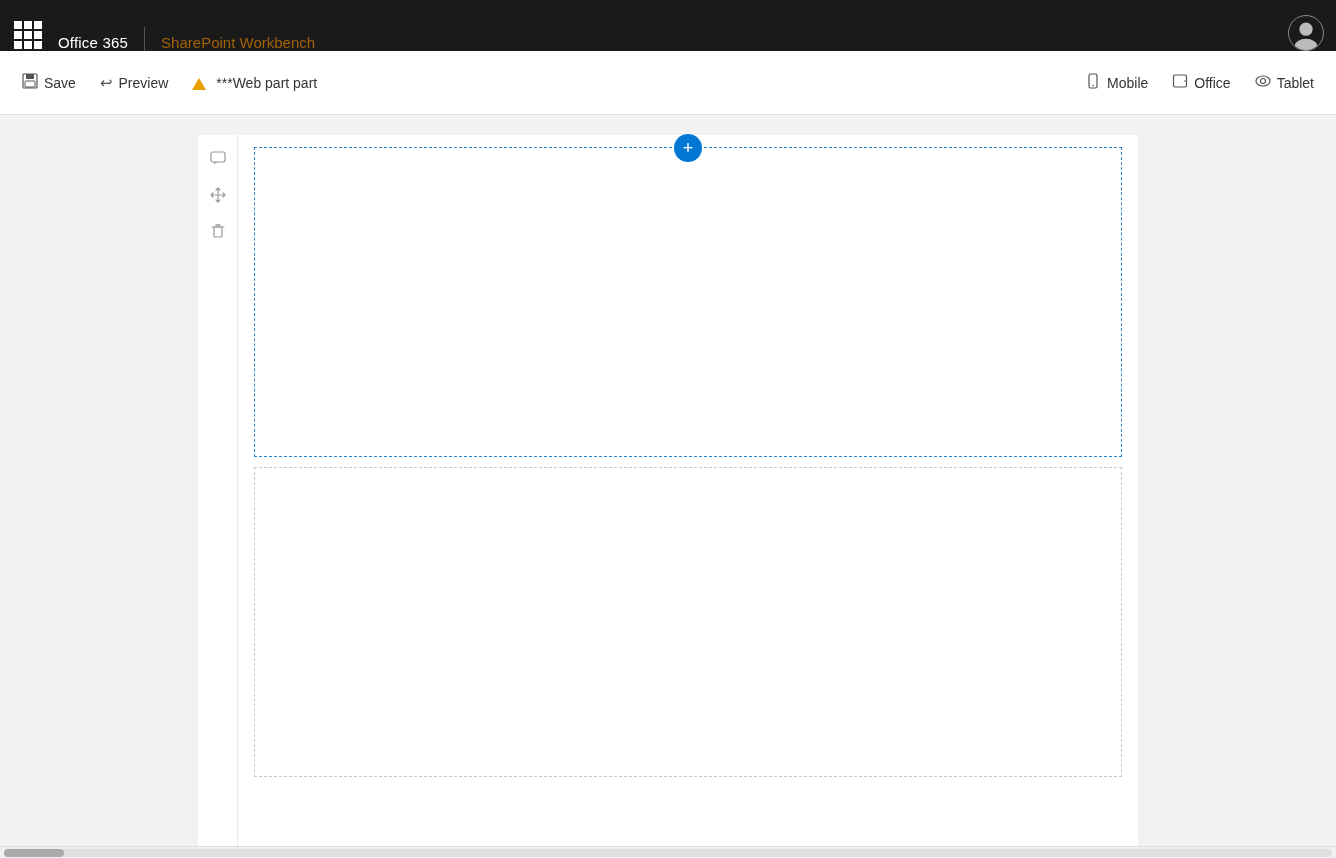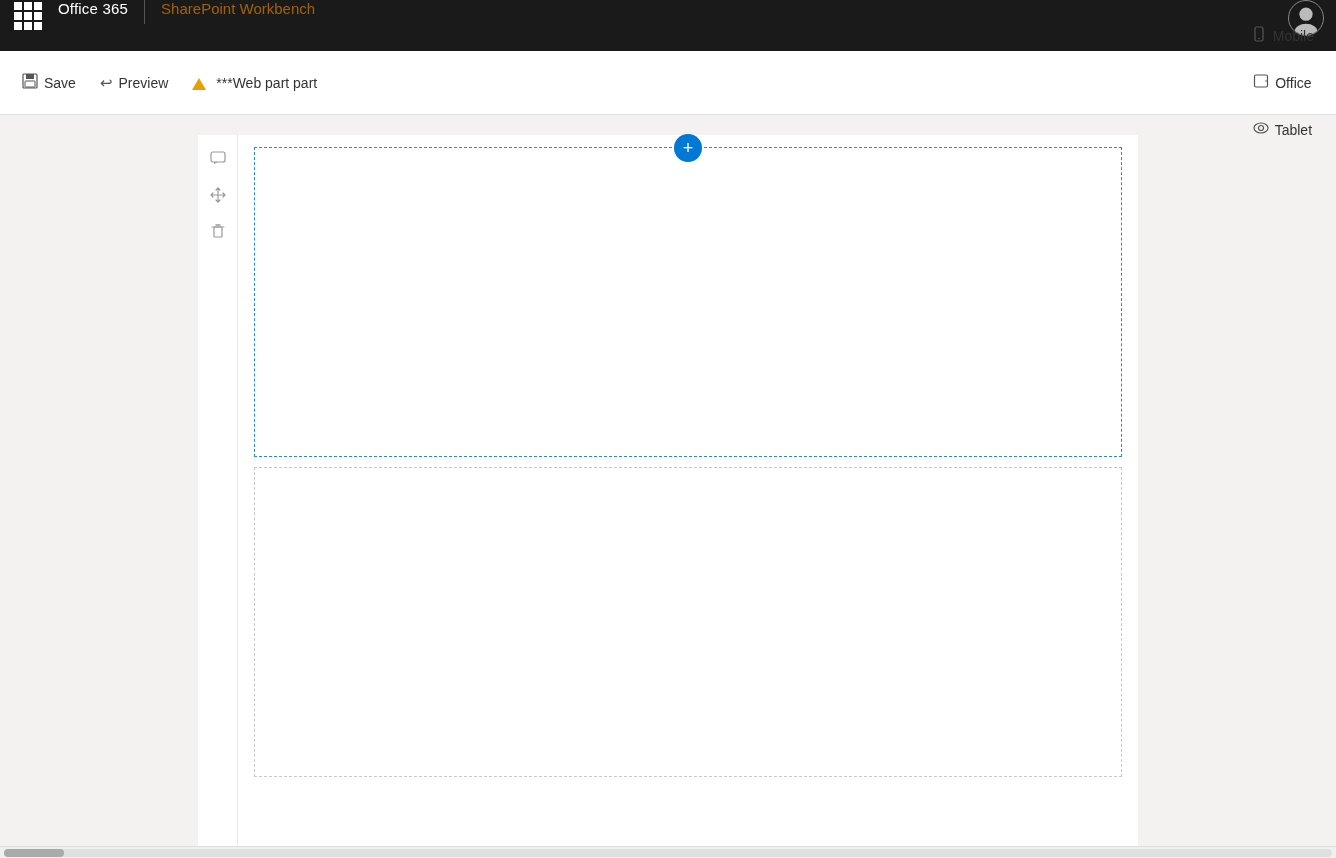--- a/index.html
+++ b/index.html
@@ -1,21 +1,21 @@
 <!DOCTYPE html>
 <html><head>
   <meta charset="utf-8">
   <style>
     * { margin: 0; padding: 0; box-sizing: border-box; }
     body { font-family: 'Segoe UI', sans-serif; background: #f3f2f1; width: 1336px; height: 858px; overflow: hidden; }
 
     
     .top-bar {
       display: flex;
-      align-items: flex-start;
+      align-items: flex-end;
       background: #1a1a1a;
       height: 51px;
       padding: 0 12px;
       color: white;
     }
     .waffle-icon {
       width: 32px; height: 32px;
       display: flex; align-items: center; justify-content: center;
       margin-right: 14px;
       cursor: pointer;
@@ -76,22 +76,21 @@
       border: none;
       cursor: pointer;
       font-size: 14px;
       color: #333;
       border-radius: 2px;
     }
     .toolbar-spacer { flex: 1; }
     .toolbar-right {
       display: flex;
       align-items: center;
-      gap: 16px;
-      flex-direction: column;
+      gap: 4px;
     }
 
     
     .main-area {
       display: flex;
       height: calc(858px - 51px - 48px);
       background: #f3f2f1;
       overflow: hidden;
     }
 

